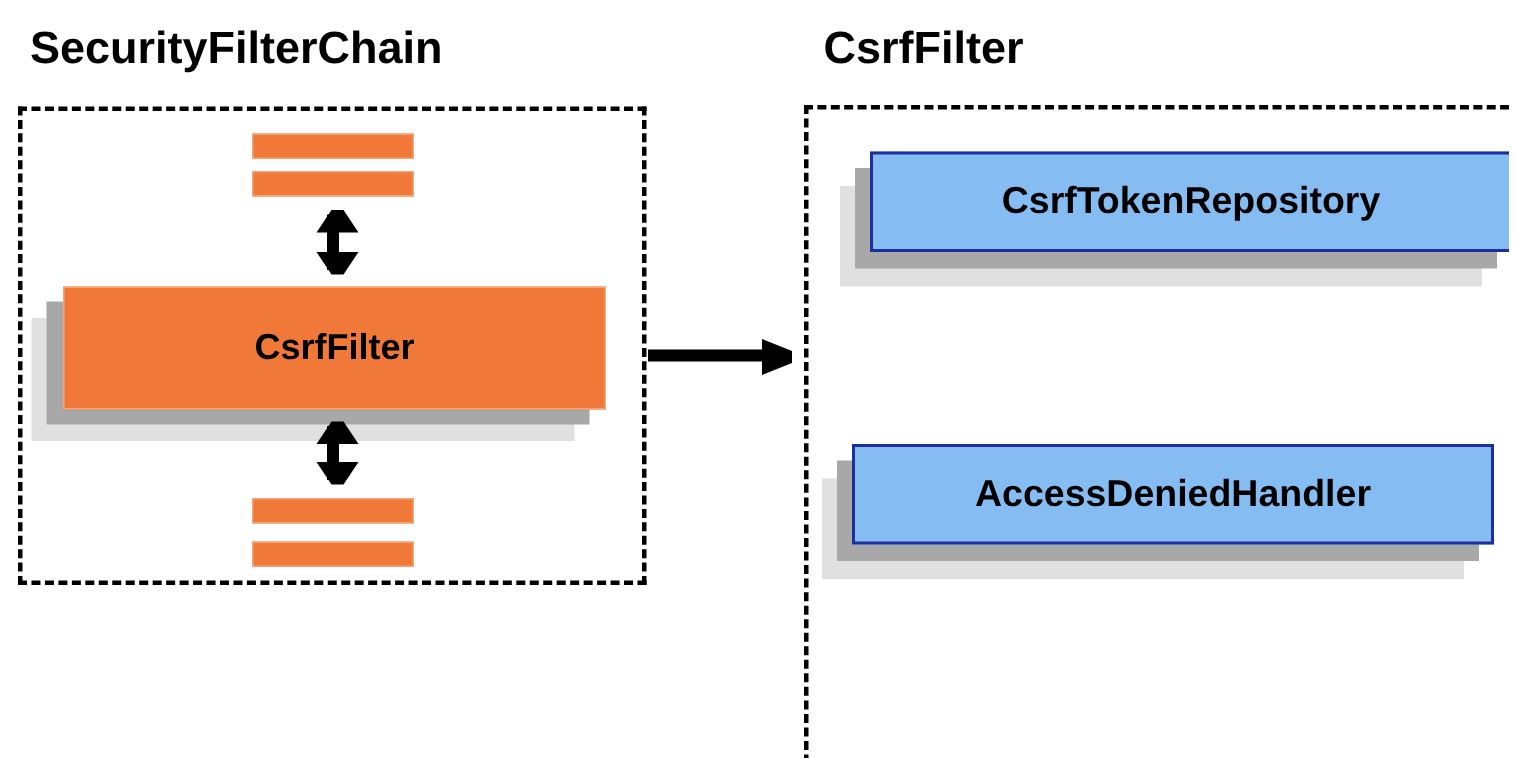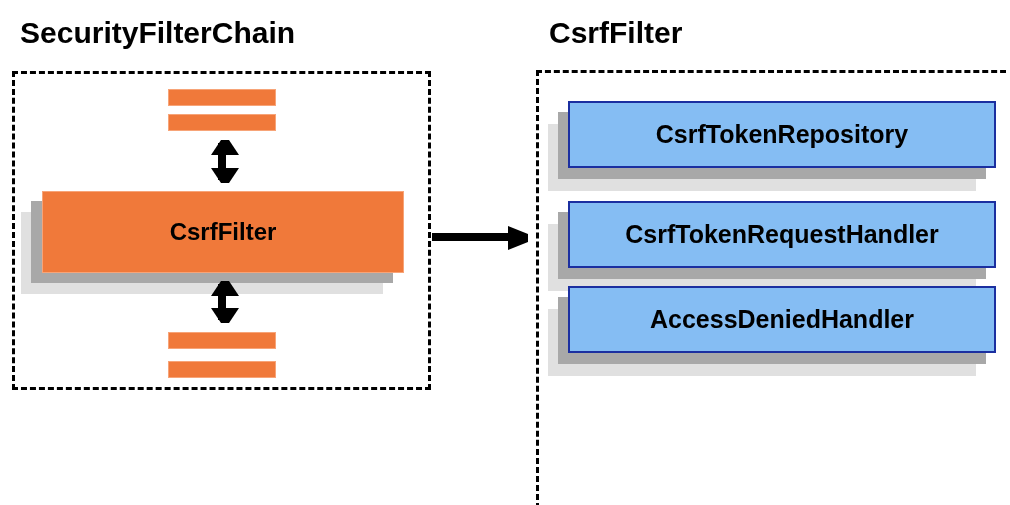--- a/index.html
+++ b/index.html
@@ -103,23 +103,23 @@
   .harrow .head-right {
     position: absolute; right: 0; top: 0;
     width: 0; height: 0;
     border-top: 8px solid transparent;
     border-bottom: 8px solid transparent;
     border-left: 20px solid #000000;
   }
 
   
   .component { position: absolute; left: 29px; width: 428px; height: 67px; }
-  .component.c1 { top: 28px; }
+  .component.c1 { top: 28px; margin-left: 12px; }
   .component.c2 { top: 128px; }
-  .component.c3 { top: 213px; }
+  .component.c3 { top: 223px; }
   .component.c4 { top: 328px; }
   .component .shadow-light {
     position: absolute; left: -20px; top: 23px;
     width: 428px; height: 67px;
     background: #E0E0E0;
   }
   .component .shadow-dark {
     position: absolute; left: -10px; top: 11px;
     width: 428px; height: 67px;
     background: #A8A8A8;
@@ -183,27 +183,20 @@
   <div class="dashed-container right">
 
     <div class="component c1">
       <div class="shadow-light"></div>
       <div class="shadow-dark"></div>
       <div class="blue-box">
         <span>CsrfTokenRepository</span>
       </div>
     </div>
 
-    <div class="component c2">
-      <div class="shadow-light"></div>
-      <div class="shadow-dark"></div>
-      <div class="blue-box">
-        <span>CsrfTokenRequestHandler</span>
-      </div>
-    </div>
 
     <div class="component c3">
       <div class="shadow-light"></div>
       <div class="shadow-dark"></div>
       <div class="blue-box">
         <span>AccessDeniedHandler</span>
       </div>
     </div>
 
   </div>

